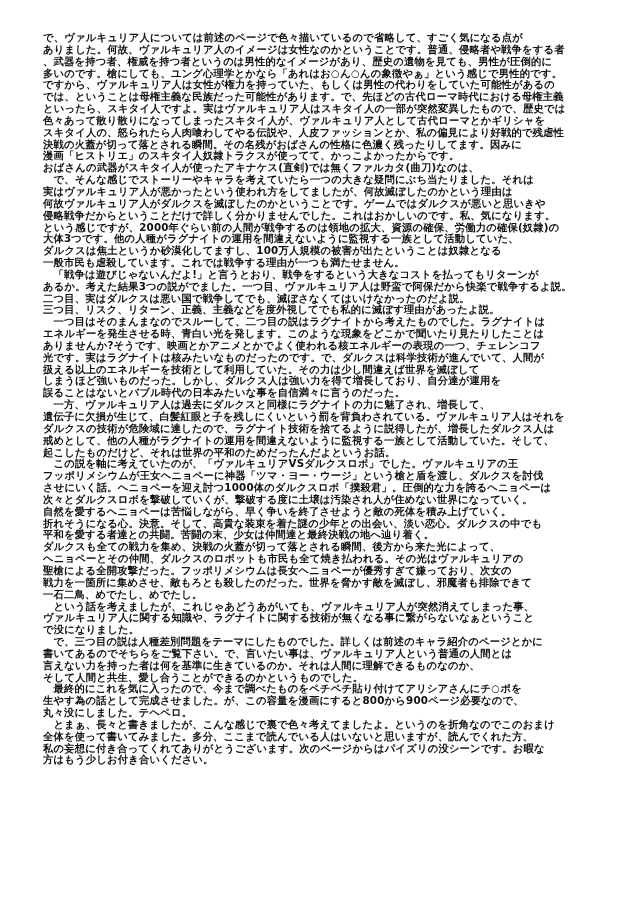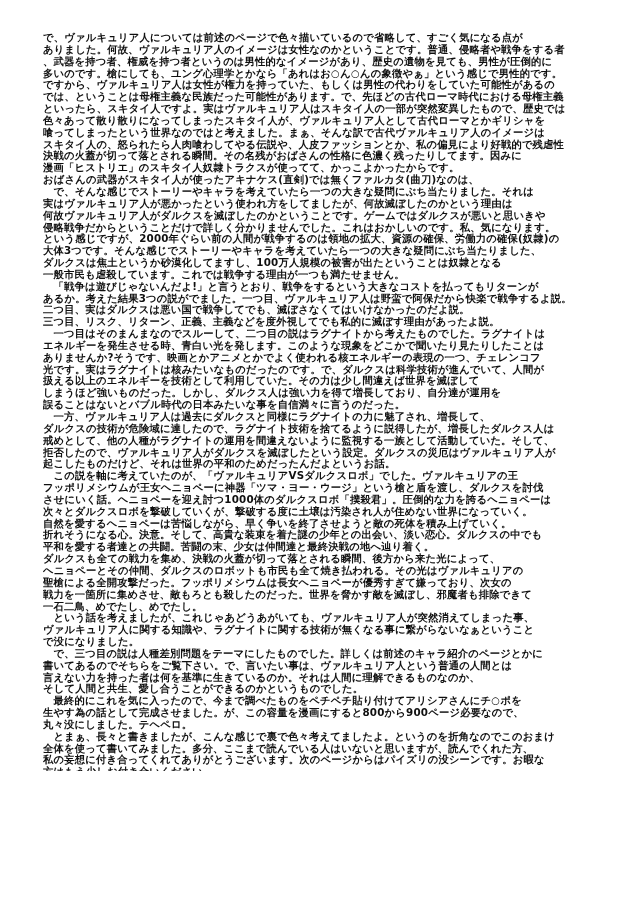--- a/index.html
+++ b/index.html
@@ -39,48 +39,47 @@
 <div class="page">
   <div class="text-block">
       <div class="text-line">で、ヴァルキュリア人については前述のページで色々描いているので省略して、すごく気になる点が</div>
       <div class="text-line">ありました。何故、ヴァルキュリア人のイメージは女性なのかということです。普通、侵略者や戦争をする者</div>
       <div class="text-line">、武器を持つ者、権威を持つ者というのは男性的なイメージがあり、歴史の遺物を見ても、男性が圧倒的に</div>
       <div class="text-line">多いのです。槍にしても、ユング心理学とかなら「あれはお○ん○んの象徴やぁ」という感じで男性的です。</div>
       <div class="text-line">ですから、ヴァルキュリア人は女性が権力を持っていた、もしくは男性の代わりをしていた可能性があるの</div>
       <div class="text-line">では、ということは母権主義な民族だった可能性があります。で、先ほどの古代ローマ時代における母権主義</div>
       <div class="text-line">といったら、スキタイ人ですよ。実はヴァルキュリア人はスキタイ人の一部が突然変異したもので、歴史では</div>
       <div class="text-line">色々あって散り散りになってしまったスキタイ人が、ヴァルキュリア人として古代ローマとかギリシャを</div>
-      <div class="text-line">喰ってしまったという世界なのではと考えました。まぁ、そんな訳で古代ヴァルキュリア人のイメージは</div>
       <div class="text-line">スキタイ人の、怒られたら人肉喰わしてやる伝説や、人皮ファッションとか、私の偏見により好戦的で残虐性</div>
       <div class="text-line">決戦の火蓋が切って落とされる瞬間。その名残がおばさんの性格に色濃く残ったりしてます。因みに</div>
       <div class="text-line">漫画「ヒストリエ」のスキタイ人奴隷トラクスが使ってて、かっこよかったからです。</div>
       <div class="text-line">おばさんの武器がスキタイ人が使ったアキナケス(直剣)では無くファルカタ(曲刀)なのは、</div>
       <div class="text-line">　で、そんな感じでストーリーやキャラを考えていたら一つの大きな疑問にぶち当たりました。それは</div>
       <div class="text-line">実はヴァルキュリア人が悪かったという使われ方をしてましたが、何故滅ぼしたのかという理由は</div>
       <div class="text-line">何故ヴァルキュリア人がダルクスを滅ぼしたのかということです。ゲームではダルクスが悪いと思いきや</div>
       <div class="text-line">侵略戦争だからということだけで詳しく分かりませんでした。これはおかしいのです。私、気になります。</div>
       <div class="text-line">という感じですが、2000年ぐらい前の人間が戦争するのは領地の拡大、資源の確保、労働力の確保(奴隷)の</div>
-      <div class="text-line">大体3つです。そんな感じでストーリーやキャラを考えていたら一つの大きな疑問にぶち当たりました、</div>
+      <div class="text-line">大体3つです。他の人種がラグナイトの運用を間違えないように監視する一族として活動していた、</div>
       <div class="text-line">ダルクスは焦土というか砂漠化してますし、100万人規模の被害が出たということは奴隷となる</div>
       <div class="text-line">一般市民も虐殺しています。これでは戦争する理由が一つも満たせません。</div>
       <div class="text-line">　「戦争は遊びじゃないんだよ!」と言うとおり、戦争をするという大きなコストを払ってもリターンが</div>
       <div class="text-line">あるか。考えた結果3つの説がでました。一つ目、ヴァルキュリア人は野蛮で阿保だから快楽で戦争するよ説。</div>
       <div class="text-line">二つ目、実はダルクスは悪い国で戦争してでも、滅ぼさなくてはいけなかったのだよ説。</div>
       <div class="text-line">三つ目、リスク、リターン、正義、主義などを度外視してでも私的に滅ぼす理由があったよ説。</div>
       <div class="text-line">　一つ目はそのまんまなのでスルーして、二つ目の説はラグナイトから考えたものでした。ラグナイトは</div>
       <div class="text-line">エネルギーを発生させる時、青白い光を発します。このような現象をどこかで聞いたり見たりしたことは</div>
       <div class="text-line">ありませんか?そうです、映画とかアニメとかでよく使われる核エネルギーの表現の一つ、チェレンコフ</div>
       <div class="text-line">光です。実はラグナイトは核みたいなものだったのです。で、ダルクスは科学技術が進んでいて、人間が</div>
       <div class="text-line">扱える以上のエネルギーを技術として利用していた。その力は少し間違えば世界を滅ぼして</div>
       <div class="text-line">しまうほど強いものだった。しかし、ダルクス人は強い力を得て増長しており、自分達が運用を</div>
       <div class="text-line">誤ることはないとバブル時代の日本みたいな事を自信満々に言うのだった。</div>
       <div class="text-line">　一方、ヴァルキュリア人は過去にダルクスと同様にラグナイトの力に魅了され、増長して、</div>
+      <div class="text-line">遺伝子に欠損が生じて、白髪紅眼と子を残しにくいという罰を背負わされている。ヴァルキュリア人はそれを</div>
       <div class="text-line">ダルクスの技術が危険域に達したので、ラグナイト技術を捨てるように説得したが、増長したダルクス人は</div>
       <div class="text-line">戒めとして、他の人種がラグナイトの運用を間違えないように監視する一族として活動していた。そして、</div>
-      <div class="text-line">拒否したので、ヴァルキュリア人がダルクスを滅ぼしたという設定。ダルクスの災厄はヴァルキュリア人が</div>
       <div class="text-line">起こしたものだけど、それは世界の平和のためだったんだよというお話。</div>
       <div class="text-line">　この説を軸に考えていたのが、「ヴァルキュリアVSダルクスロボ」でした。ヴァルキュリアの王</div>
       <div class="text-line">フッポリメシウムが王女ヘニョペーに神器「ツマ・ヨー・ウージ」という槍と盾を渡し、ダルクスを討伐</div>
       <div class="text-line">させにいく話。ヘニョペーを迎え討つ1000体のダルクスロボ「撲殺君」。圧倒的な力を誇るヘニョペーは</div>
       <div class="text-line">次々とダルクスロボを撃破していくが、撃破する度に土壌は汚染され人が住めない世界になっていく。</div>
       <div class="text-line">自然を愛するヘニョペーは苦悩しながら、早く争いを終了させようと敵の死体を積み上げていく。</div>
       <div class="text-line">折れそうになる心。決意。そして、高貴な装束を着た謎の少年との出会い、淡い恋心。ダルクスの中でも</div>
       <div class="text-line">平和を愛する者達との共闘。苦闘の末、少女は仲間達と最終決戦の地へ辿り着く。</div>
       <div class="text-line">ダルクスも全ての戦力を集め、決戦の火蓋が切って落とされる瞬間、後方から来た光によって、</div>
       <div class="text-line">ヘニョペーとその仲間、ダルクスのロボットも市民も全て焼き払われる。その光はヴァルキュリアの</div>

